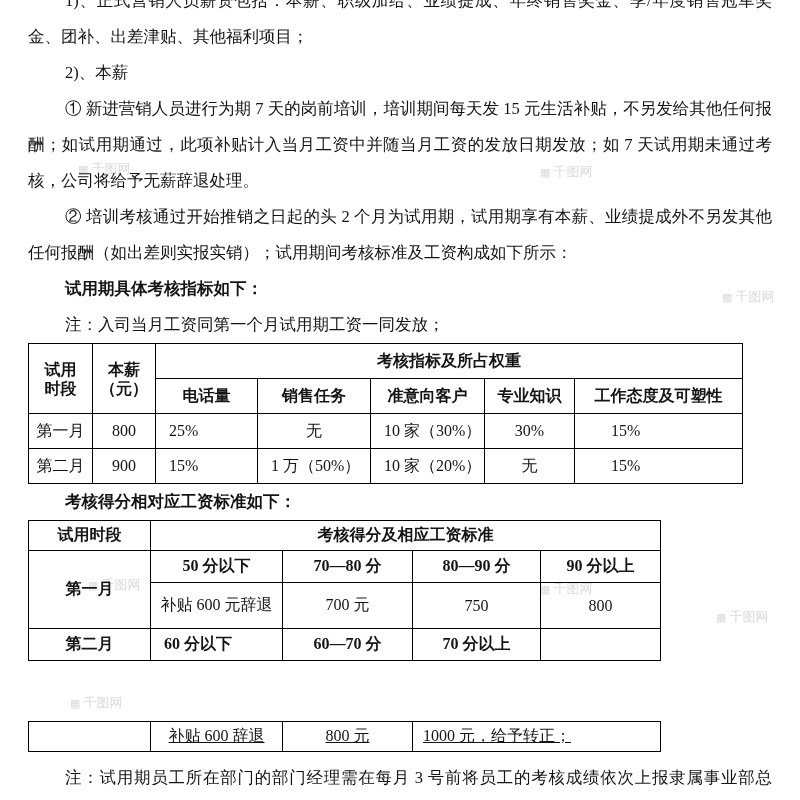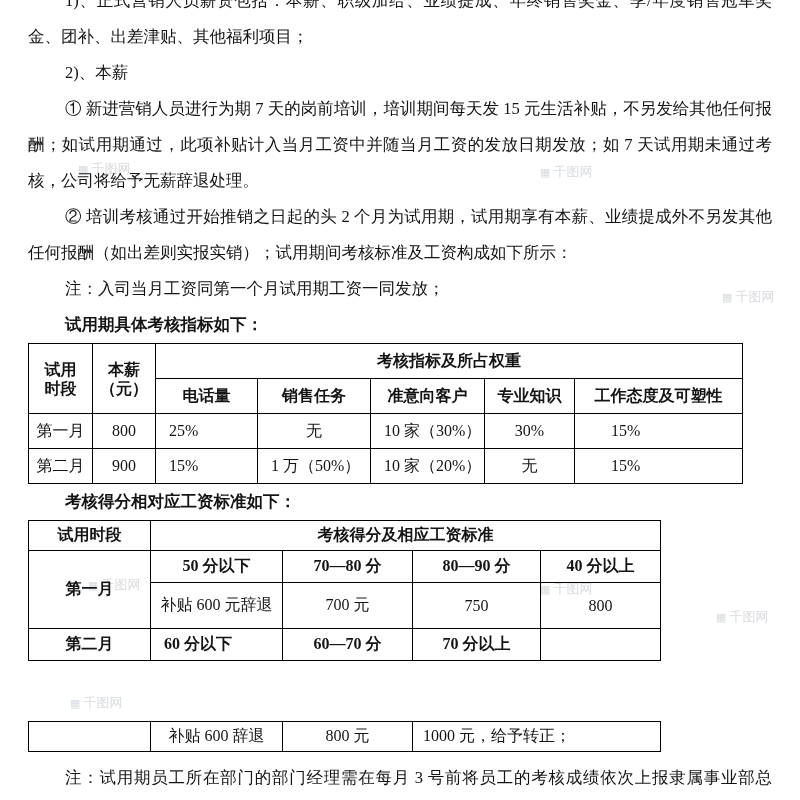--- a/index.html
+++ b/index.html
@@ -28,21 +28,21 @@
 
   .al { text-align:left; padding-left:13px; }
   .ai { text-align:left; padding-left:36px; }
   .a8 { text-align:left; padding-left:10px; }
 
   .t2 { width:632px; }
   .r1 { height:30px;padding-left:28px; }
   .r2 { height:32px; }
   .r3 { height:46px; }
   .r4 { height:32px; }
-  .t2b { margin-top:60px; }
+  .t2b { margin-top:60px;text-decoration:underline; }
   .t2b tr { height:30px; }
 
   .wm {
     position:absolute; display:flex; align-items:center; gap:3px;
     color:#b9bec4; opacity:.55; font-size:13px;
     font-family:"Liberation Sans","DejaVu Sans",sans-serif;
     pointer-events:none; white-space:nowrap;
   }
   .wm-ic { font-size:11px; line-height:1; }
 </style>
@@ -79,22 +79,22 @@
       <span class="wm-ic">▦</span>
       <span>千图网</span>
     </div>
 
   <div class="content">
 
     <p class="para" id="p-first">1)、正式营销人员薪资包括：本薪、职级加给、业绩提成、年终销售奖金、季/年度销售冠军奖金、团补、出差津贴、其他福利项目；</p>
     <p class="para">2)、本薪</p>
     <p class="para">① 新进营销人员进行为期 7 天的岗前培训，培训期间每天发 15 元生活补贴，不另发给其他任何报酬；如试用期通过，此项补贴计入当月工资中并随当月工资的发放日期发放；如 7 天试用期未通过考核，公司将给予无薪辞退处理。</p>
     <p class="para">② 培训考核通过开始推销之日起的头 2 个月为试用期，试用期享有本薪、业绩提成外不另发其他任何报酬（如出差则实报实销）；试用期间考核标准及工资构成如下所示：</p>
+    <p class="para bold">试用期具体考核指标如下：</p>
     <p class="para">注：入司当月工资同第一个月试用期工资一同发放；</p>
-    <p class="para bold">试用期具体考核指标如下：</p>
 
     <table class="t1">
       <colgroup>
         <col style="width:64px">
           <col style="width:63px">
           <col style="width:102px">
         <col style="width:113px">
           <col style="width:114px">
           <col style="width:90px">
           <col style="width:168px">
@@ -148,21 +148,21 @@
       <tbody>
         <tr class="r1">
           <th>试用时段</th>
           <th colspan="4">考核得分及相应工资标准</th>
         </tr>
         <tr class="r2">
           <th rowspan="2">第一月</th>
           <th>50 分以下</th>
           <th>70—80 分</th>
           <th>80—90 分</th>
-          <th>40 分以上</th>
+          <th>90 分以上</th>
         </tr>
         <tr class="r3">
           <td>补贴 600 元辞退</td>
           <td>700 元</td>
           <td>750</td>
           <td>800</td>
         </tr>
         <tr class="r4">
           <th>第二月</th>
           <th class="al">60 分以下</th>

